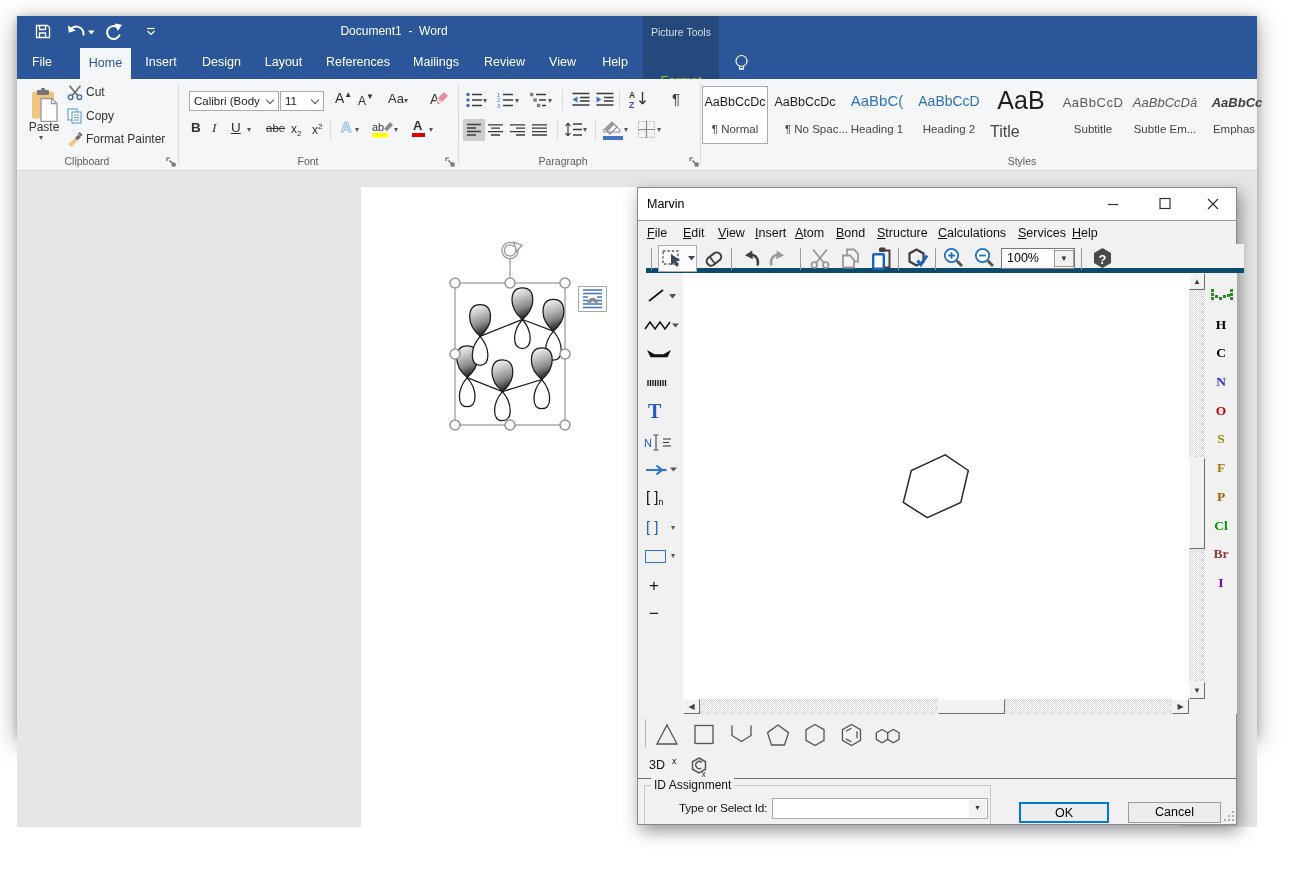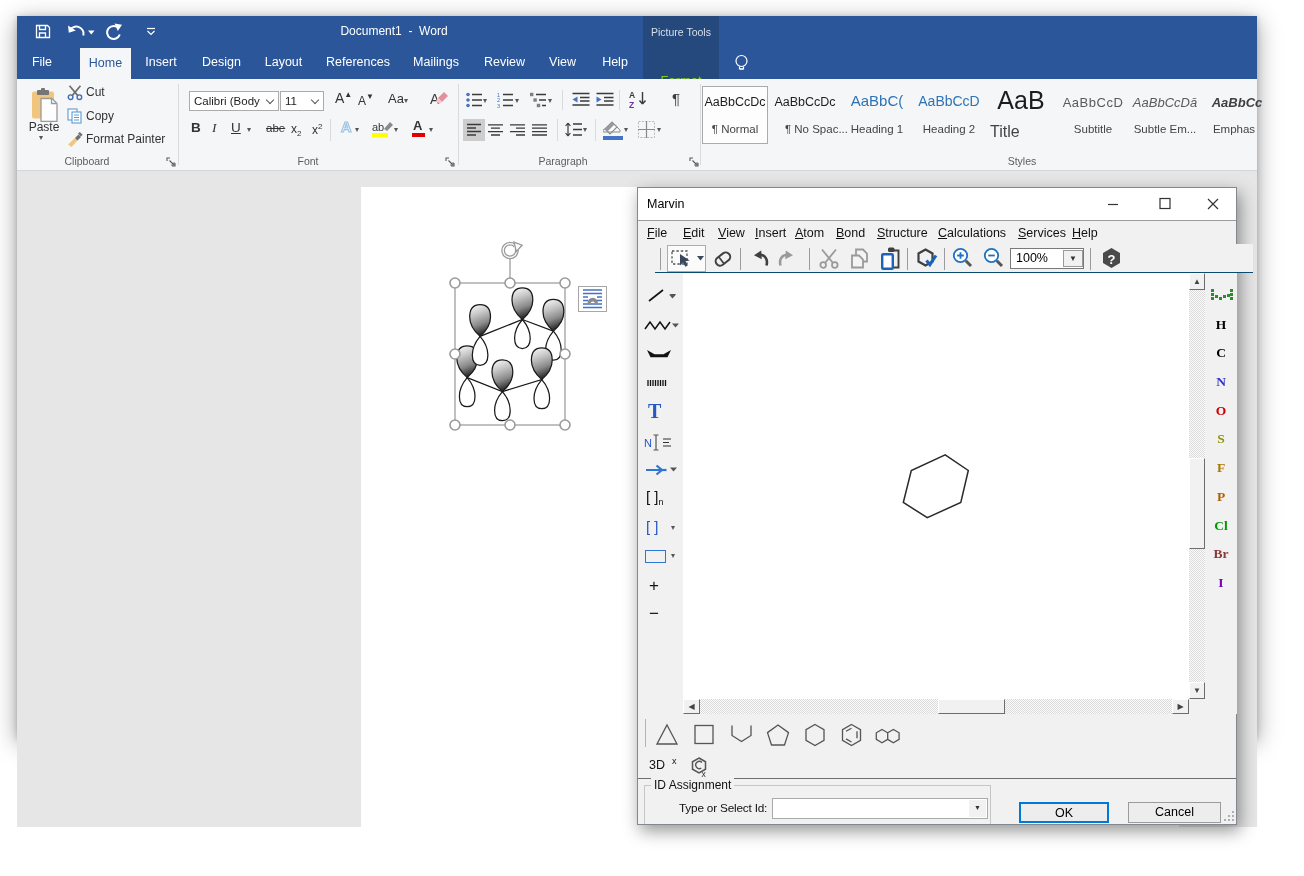--- a/index.html
+++ b/index.html
@@ -24,21 +24,21 @@
 .glaunch { position:absolute; top:78px; width:10px; height:10px; }
 .rtext { position:absolute; color:#444; }
 
 #docarea { position:absolute; left:0; top:156px; width:1240px; height:655px; background:#E6E6E6; overflow:hidden; }
 #page { position:absolute; left:344px; top:15px; width:818px; height:640px; background:#fff; }
 
 #marvin { position:absolute; left:620px; top:171px; width:600px; height:638px; background:#F1F1F1; border:1px solid #828790;
   box-shadow: 3px 6px 16px rgba(0,0,0,.42); }
 #mtitle { position:absolute; left:0; top:0; width:598px; height:32px; background:#FFFFFF; }
 #mmenu { position:absolute; left:0; top:32px; width:598px; height:24px; background:#F1F1F1; border-top:1px solid #9B9B9B; }
-#mtools { position:absolute; left:17px; top:56px; width:598px; height:29px; background:#F1F1F1; border-bottom:1px solid #0c4a6e; }
+#mtools { position:absolute; left:8px; top:56px; width:598px; height:29px; background:#F1F1F1; border-bottom:5px solid #0c4a6e; }
 #mcanvas { position:absolute; left:45px; top:85px; width:506px; height:426px; background:#FFFFFF; }
 #mleft { position:absolute; left:0; top:85px; width:45px; height:441px; background:#F1F1F1; }
 #melem { position:absolute; left:567px; top:85px; width:32px; height:441px; background:#F1F1F1; }
 .menuitem { position:absolute; top:0; height:24px; line-height:24px; font-size:12.5px; color:#111; }
 .menuitem u { text-decoration:underline; }
 
 #vscroll { position:absolute; left:551px; top:85px; width:16px; height:426px; }
 #hscroll { position:absolute; left:45px; top:511px; width:506px; height:15px; }
 .sbtrack { position:absolute; background-image:conic-gradient(#fdfdfd 25%, #d9d9d9 0 50%, #fdfdfd 0 75%, #d9d9d9 0); background-size:2px 2px; }
 .sbbtn { position:absolute; background:#F1F1F1; border-top:1px solid #fff; border-left:1px solid #fff; border-right:1px solid #6d6d6d; border-bottom:1px solid #6d6d6d; }

